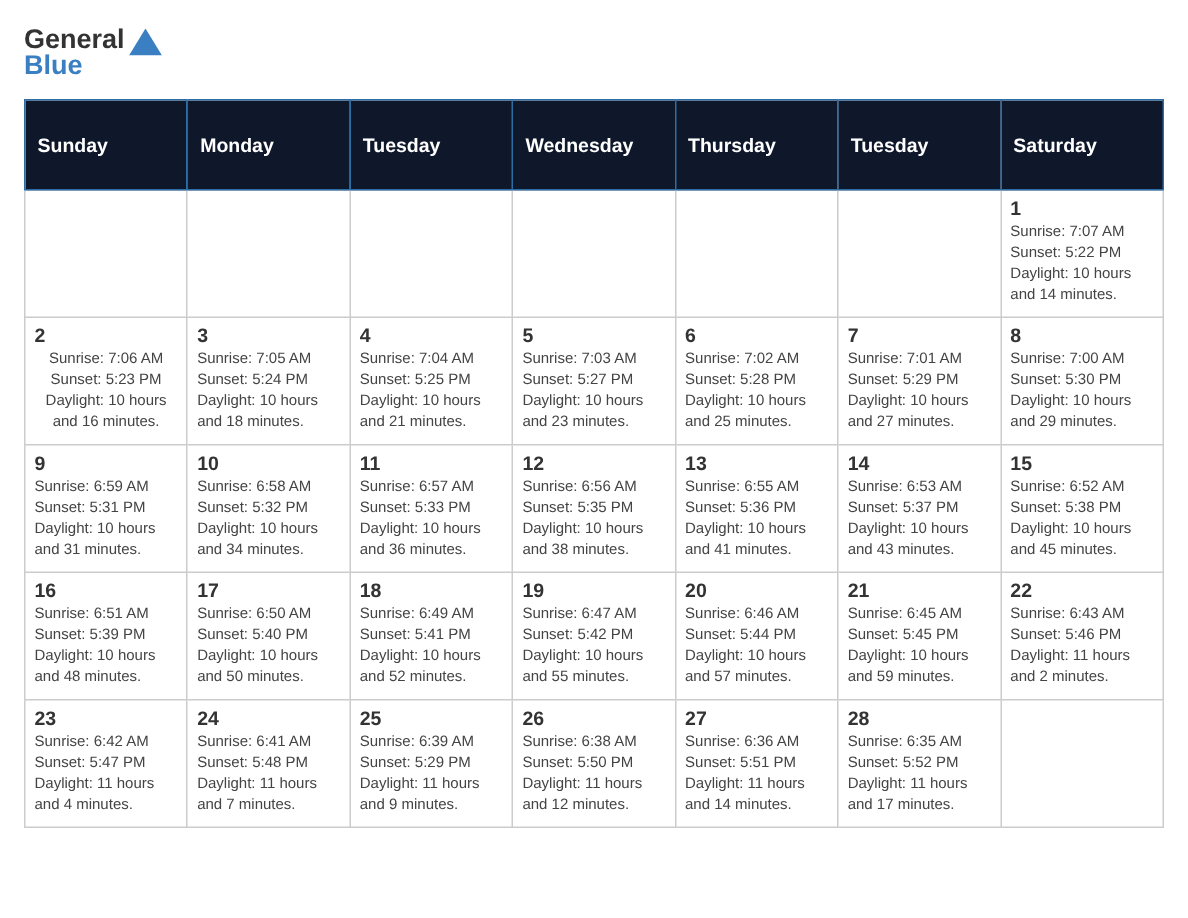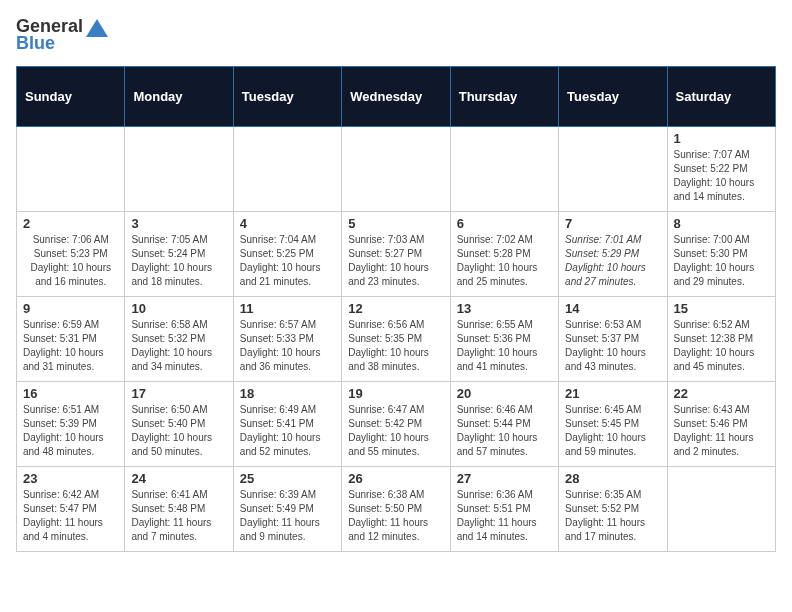--- a/index.html
+++ b/index.html
@@ -153,21 +153,21 @@
         </td>
         <td>
           <span class="day-number">6</span>
           <div class="day-info" style="white-space: pre-line;">Sunrise: 7:02 AM
 Sunset: 5:28 PM
 Daylight: 10 hours
 and 25 minutes.</div>
         </td>
         <td>
           <span class="day-number">7</span>
-          <div class="day-info" style="white-space: pre-line; font-style: italic;">Sunrise: 7:01 AM
+          <div class="day-info" style="white-space: pre-line;">Sunrise: 7:01 AM
 Sunset: 5:29 PM
 Daylight: 10 hours
 and 27 minutes.</div>
         </td>
         <td>
           <span class="day-number">8</span>
           <div class="day-info" style="white-space: pre-line;">Sunrise: 7:00 AM
 Sunset: 5:30 PM
 Daylight: 10 hours
 and 29 minutes.</div>
@@ -212,21 +212,21 @@
         <td>
           <span class="day-number">14</span>
           <div class="day-info" style="white-space: pre-line;">Sunrise: 6:53 AM
 Sunset: 5:37 PM
 Daylight: 10 hours
 and 43 minutes.</div>
         </td>
         <td>
           <span class="day-number">15</span>
           <div class="day-info" style="white-space: pre-line;">Sunrise: 6:52 AM
-Sunset: 12:38 PM
+Sunset: 5:38 PM
 Daylight: 10 hours
 and 45 minutes.</div>
         </td>
       </tr>
       <tr class="week-row">
         <td>
           <span class="day-number">16</span>
           <div class="day-info" style="white-space: pre-line;">Sunrise: 6:51 AM
 Sunset: 5:39 PM
 Daylight: 10 hours
@@ -286,21 +286,21 @@
         <td>
           <span class="day-number">24</span>
           <div class="day-info" style="white-space: pre-line;">Sunrise: 6:41 AM
 Sunset: 5:48 PM
 Daylight: 11 hours
 and 7 minutes.</div>
         </td>
         <td>
           <span class="day-number">25</span>
           <div class="day-info" style="white-space: pre-line;">Sunrise: 6:39 AM
-Sunset: 5:49 PM
+Sunset: 5:29 PM
 Daylight: 11 hours
 and 9 minutes.</div>
         </td>
         <td>
           <span class="day-number">26</span>
           <div class="day-info" style="white-space: pre-line;">Sunrise: 6:38 AM
 Sunset: 5:50 PM
 Daylight: 11 hours
 and 12 minutes.</div>
         </td>

